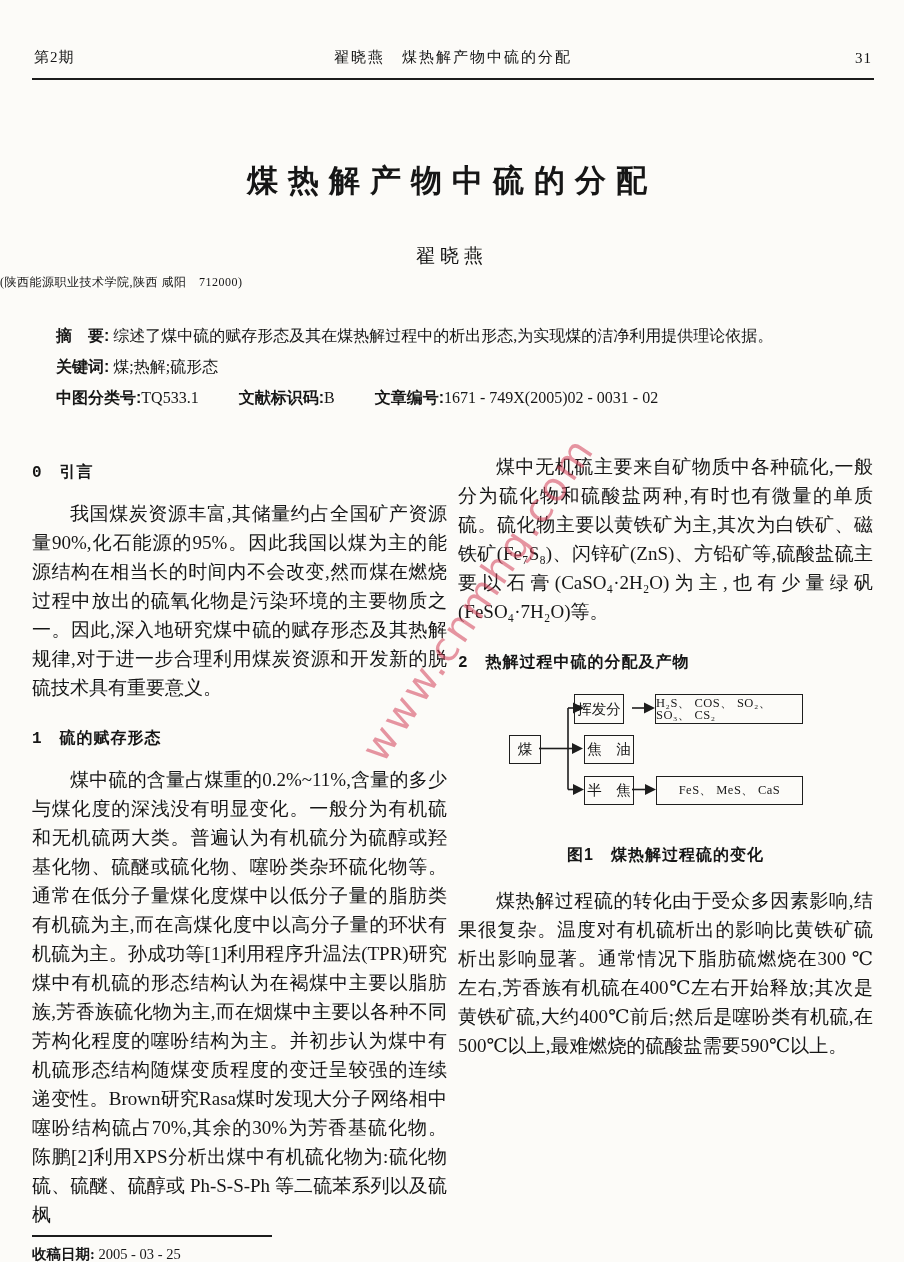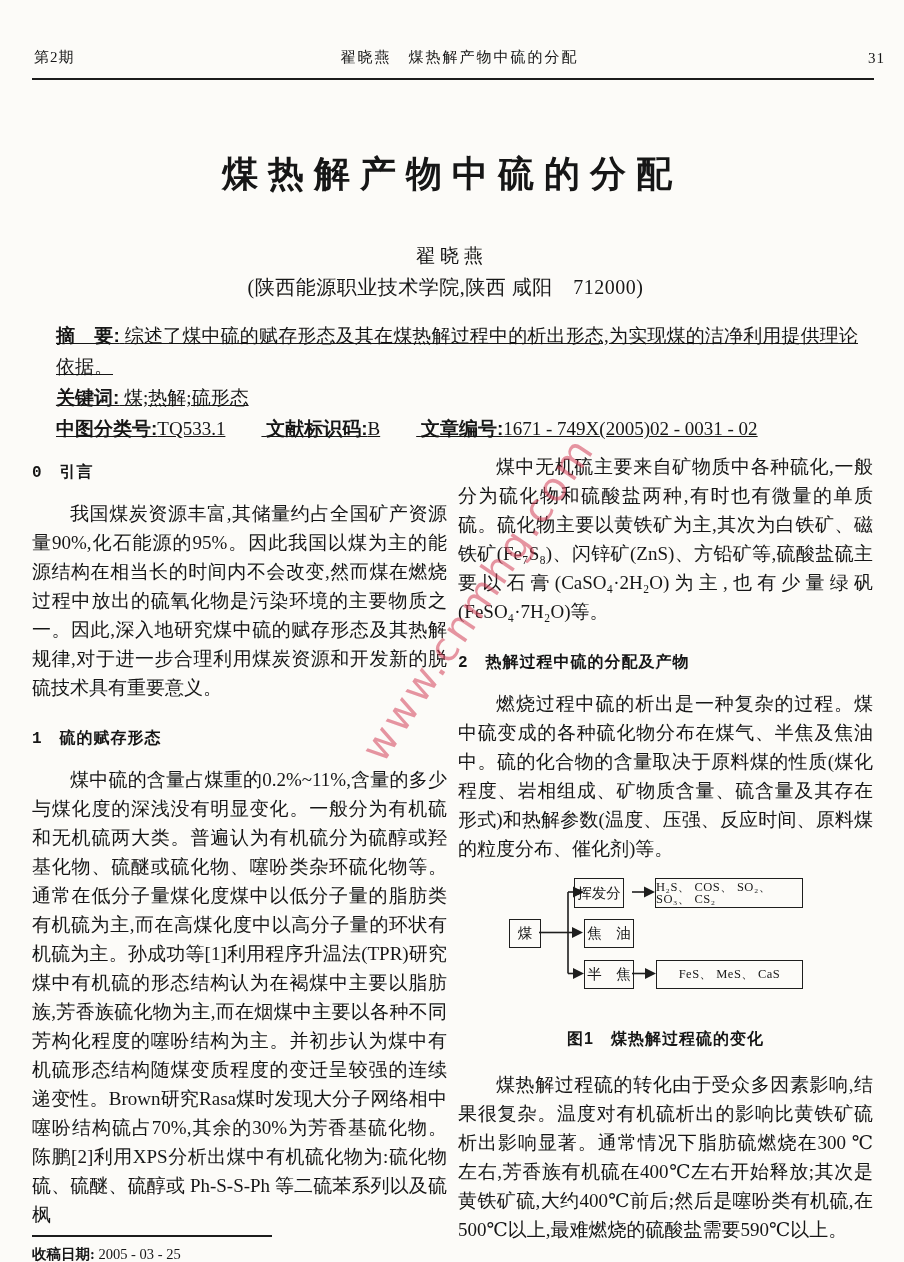--- a/index.html
+++ b/index.html
@@ -6,48 +6,48 @@
   .page{
     position:relative;
     width:904px;height:1262px;
     background:#fcfbf8;
     overflow:hidden;
     font-family:"Liberation Serif","DejaVu Serif",serif;
     color:#161616;
   }
   
   .pg-header{
-    position:absolute;top:48px;left:34px;right:19px;
+    position:absolute;top:48px;left:34px;right:32px;
     font-size:15px;letter-spacing:1px;
     display:flex;justify-content:space-between;align-items:flex-end;
   }
   .pg-header .center{
     position:absolute;left:0;right:0;text-align:center;letter-spacing:2px;
   }
   .header-rule{
     position:absolute;top:78px;left:32px;right:30px;
     border-top:2.2px solid #1c1c1c;
   }
   
   .title{
-    position:absolute;top:142px;left:0;right:0;margin:8px;
-    text-align:center;font-size:36px;font-weight:700;letter-spacing:10px;
+    position:absolute;top:142px;left:0;right:0;margin:18px;
+    text-align:center;font-size:31px;font-weight:700;letter-spacing:10px;
   }
   .author{
     position:absolute;top:243px;left:0;right:0;
     text-align:center;font-size:19px;letter-spacing:5px;
   }
   .affil{
     position:absolute;top:274px;left:0;right:13px;
-    text-align:center;font-size:20px;letter-spacing:.5px;
+    text-align:left;font-size:12px;letter-spacing:.5px;
   }
   
   .meta{
     position:absolute;top:320px;left:56px;right:46px;
-    font-size:19px;line-height:31px;text-decoration:underline;
+    font-size:16px;line-height:31px;
   }
   .meta p{margin:0;text-align:justify;}
   .lbl{
     font-family:"Liberation Sans","DejaVu Sans",sans-serif;
     font-weight:700;
   }
   .clc-line .pair{margin-right:36px;white-space:nowrap;}
   .clc-line .pair:last-child{margin-right:0;}
   
   .col{position:absolute;width:415px;}
@@ -150,21 +150,20 @@
         <span class="lbl-fn">收稿日期:</span>
         <span>2005 - 03 - 25</span>
       </p>
 
     </div>
   </div>
 
   <div class="col col-right">
     <p class="para">煤中无机硫主要来自矿物质中各种硫化,一般分为硫化物和硫酸盐两种,有时也有微量的单质硫。硫化物主要以黄铁矿为主,其次为白铁矿、磁铁矿(Fe₇S₈)、闪锌矿(ZnS)、方铅矿等,硫酸盐硫主要以石膏(CaSO₄·2H₂O)为主,也有少量绿矾(FeSO₄·7H₂O)等。</p>
     <h2>2　热解过程中硫的分配及产物</h2>
-    <p class="para">燃烧过程中硫的析出是一种复杂的过程。煤中硫变成的各种硫化物分布在煤气、半焦及焦油中。硫的化合物的含量取决于原料煤的性质(煤化程度、岩相组成、矿物质含量、硫含量及其存在形式)和热解参数(温度、压强、反应时间、原料煤的粒度分布、催化剂)等。</p>
 
     <div class="figure">
       <svg class="fig-lines" width="414" height="128" viewBox="0 0 414 128">
         <g stroke="#1e1e1e" stroke-width="1.6" fill="#1e1e1e">
           <line x1="81" y1="59.5" x2="110" y2="59.5"></line>
           <line x1="110" y1="19" x2="110" y2="100.5"></line>
           <line x1="110" y1="19" x2="116" y2="19"></line>
           <polygon points="115,13.5 126,19 115,24.5" stroke="none"></polygon>
           <line x1="110" y1="59.5" x2="114" y2="59.5"></line>
           <polygon points="114,54 125,59.5 114,65" stroke="none"></polygon>

